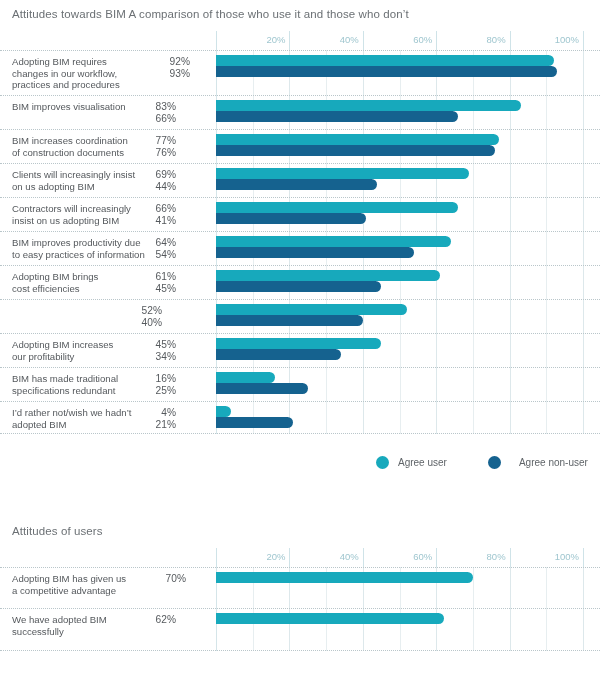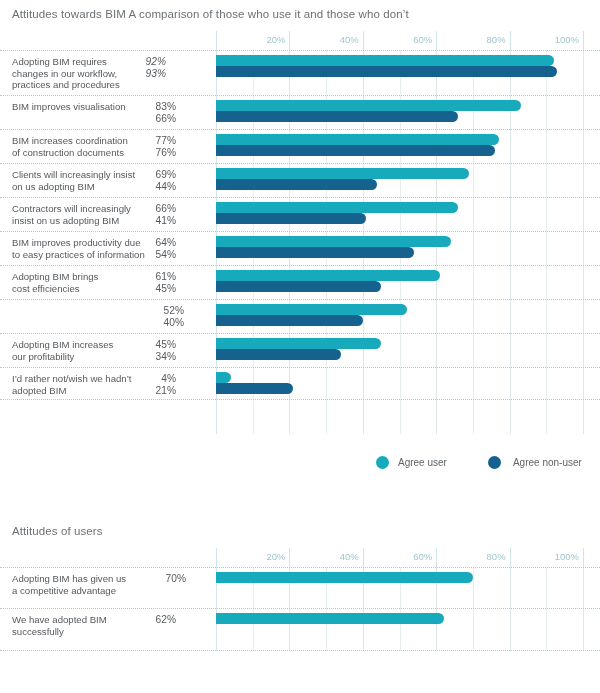--- a/index.html
+++ b/index.html
@@ -157,21 +157,21 @@
           <div class="gridline" style="left: 546.3px;"></div>
           <div class="gridline major" style="left: 583px;"></div>
           <div class="axis-base" style="left: 216px;"></div>
         </div>
         <div class="row first" style="height: 46px;">
           <div class="row-label">
             <div>Adopting BIM requires</div>
             <div>changes in our workflow,</div>
             <div>practices and procedures</div>
           </div>
-          <div class="row-values" style="left: 132px; font-style: italic;">
+          <div class="row-values" style="left: 156px;">
             <div>92%</div>
             <div>93%</div>
           </div>
           <div class="bars" style="left: 216px; top: 4px;">
             <div class="bar" style="top: 0px; width: 337.64px; background: rgb(23, 169, 188);"></div>
             <div class="bar" style="top: 11px; width: 341.31px; background: rgb(21, 98, 143);"></div>
           </div>
         </div>
         <div class="row" style="height: 34px;">
           <div class="row-label">
@@ -250,41 +250,55 @@
           <div class="row-values" style="left: 142px;">
             <div>61%</div>
             <div>45%</div>
           </div>
           <div class="bars" style="left: 216px; top: 4px;">
             <div class="bar" style="top: 0px; width: 223.87px; background: rgb(23, 169, 188);"></div>
             <div class="bar" style="top: 11px; width: 165.15px; background: rgb(21, 98, 143);"></div>
           </div>
         </div>
         <div class="row" style="height: 34px;">
-          <div class="row-values" style="left: 150px;">
+          <div class="row-values" style="left: 128px;">
             <div>52%</div>
             <div>40%</div>
           </div>
           <div class="bars" style="left: 216px; top: 4px;">
             <div class="bar" style="top: 0px; width: 190.84px; background: rgb(23, 169, 188);"></div>
             <div class="bar" style="top: 11px; width: 146.8px; background: rgb(21, 98, 143);"></div>
           </div>
         </div>
         <div class="row" style="height: 34px;">
           <div class="row-label">
             <div>Adopting BIM increases</div>
             <div>our profitability</div>
           </div>
           <div class="row-values" style="left: 142px;">
             <div>45%</div>
             <div>34%</div>
           </div>
           <div class="bars" style="left: 216px; top: 4px;">
             <div class="bar" style="top: 0px; width: 165.15px; background: rgb(23, 169, 188);"></div>
             <div class="bar" style="top: 11px; width: 124.78px; background: rgb(21, 98, 143);"></div>
+          </div>
+        </div>
+        <div class="row" style="height: 34px;">
+          <div class="row-label">
+            <div>BIM has made traditional</div>
+            <div>specifications redundant</div>
+          </div>
+          <div class="row-values" style="left: 142px;">
+            <div>16%</div>
+            <div>25%</div>
+          </div>
+          <div class="bars" style="left: 216px; top: 4px;">
+            <div class="bar" style="top: 0px; width: 58.72px; background: rgb(23, 169, 188);"></div>
+            <div class="bar" style="top: 11px; width: 91.75px; background: rgb(21, 98, 143);"></div>
           </div>
         </div>
         <div class="row" style="height: 32px;">
           <div class="row-label">
             <div>I’d rather not/wish we hadn’t</div>
             <div>adopted BIM</div>
           </div>
           <div class="row-values" style="left: 142px;">
             <div>4%</div>
             <div>21%</div>
@@ -294,21 +308,21 @@
             <div class="bar" style="top: 11px; width: 77.07px; background: rgb(21, 98, 143);"></div>
           </div>
         </div>
       </div>
     </div>
     <div class="legend" style="position: relative; margin-top: 22px; margin-left: 376px;">
       <div style="display: flex; align-items: center; gap: 9px; margin-right: 32px;">
         <span class="legend-dot" style="background: rgb(23, 169, 188);"></span>
         <span class="legend-label">Agree user</span>
       </div>
-      <div style="display: flex; align-items: center; gap: 12px; margin-right: 0px;">
+      <div style="display: flex; align-items: center; gap: 18px; margin-right: 0px;">
         <span class="legend-dot" style="background: rgb(21, 98, 143);"></span>
         <span class="legend-label">Agree non-user</span>
       </div>
     </div>
     <div class="chart-block" style="margin-top: 56px;">
       <div class="chart-title">Attitudes of users</div>
       <div style="height: 11px;"></div>
       <div class="axis-row">
         <div class="axis-tick-mark" style="left: 216px;"></div>
         <div class="axis-tick-label" style="left: 289.4px;">20%</div>

